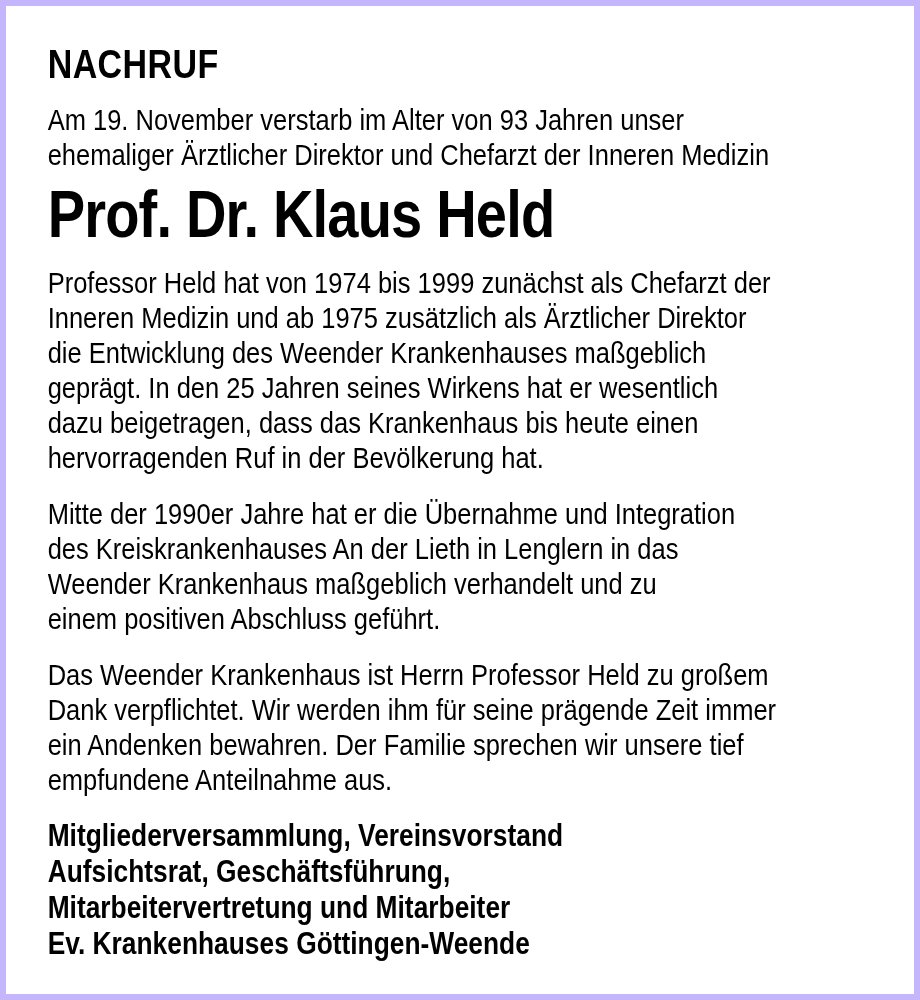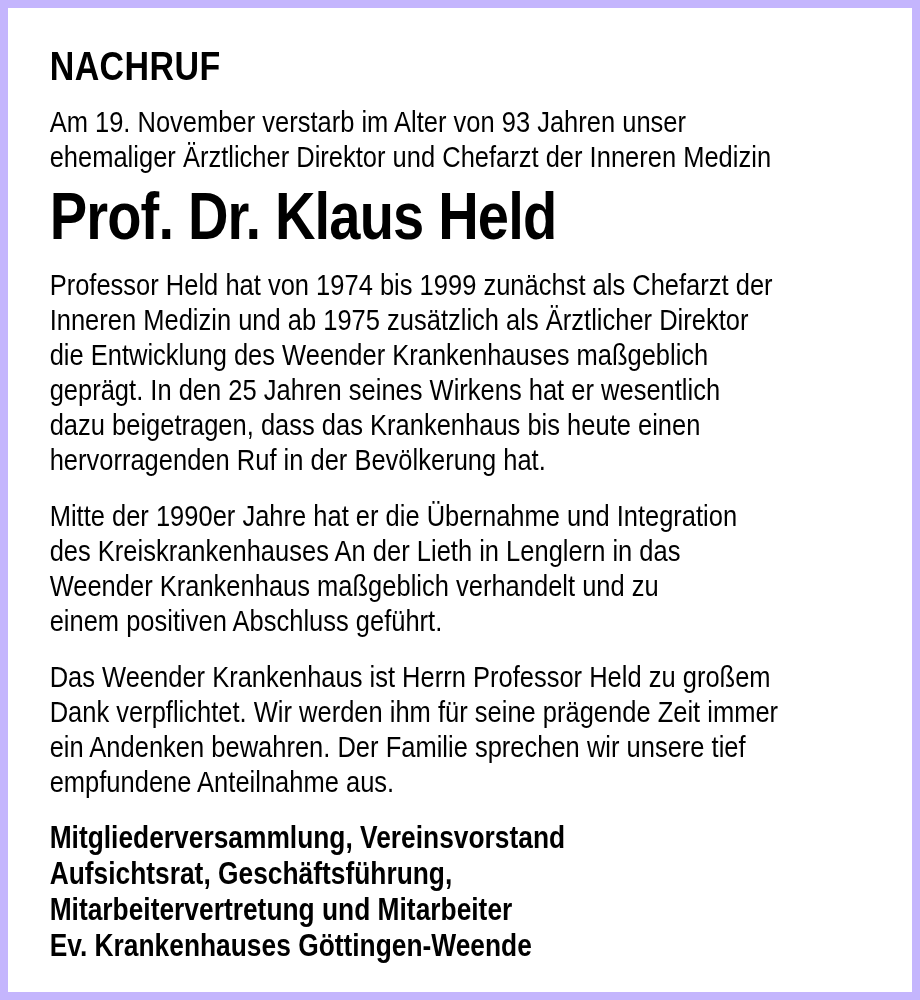--- a/index.html
+++ b/index.html
@@ -6,21 +6,21 @@
     margin: 0;
     padding: 0;
     background: #000;
   }
   .page {
     position: relative;
     box-sizing: border-box;
     width: 920px;
     height: 1000px;
     background: #ffffff;
-    border: 8px solid #c4b5fd;
+    border: 6px solid #c4b5fd;
     overflow: hidden;
     font-family: "Liberation Sans", sans-serif;
     color: #000000;
   }
   .content {
     box-sizing: border-box;
     width: 940px;               
     padding: 36px 0 0 49px;
     transform: scaleX(0.85);    
     transform-origin: top left;

